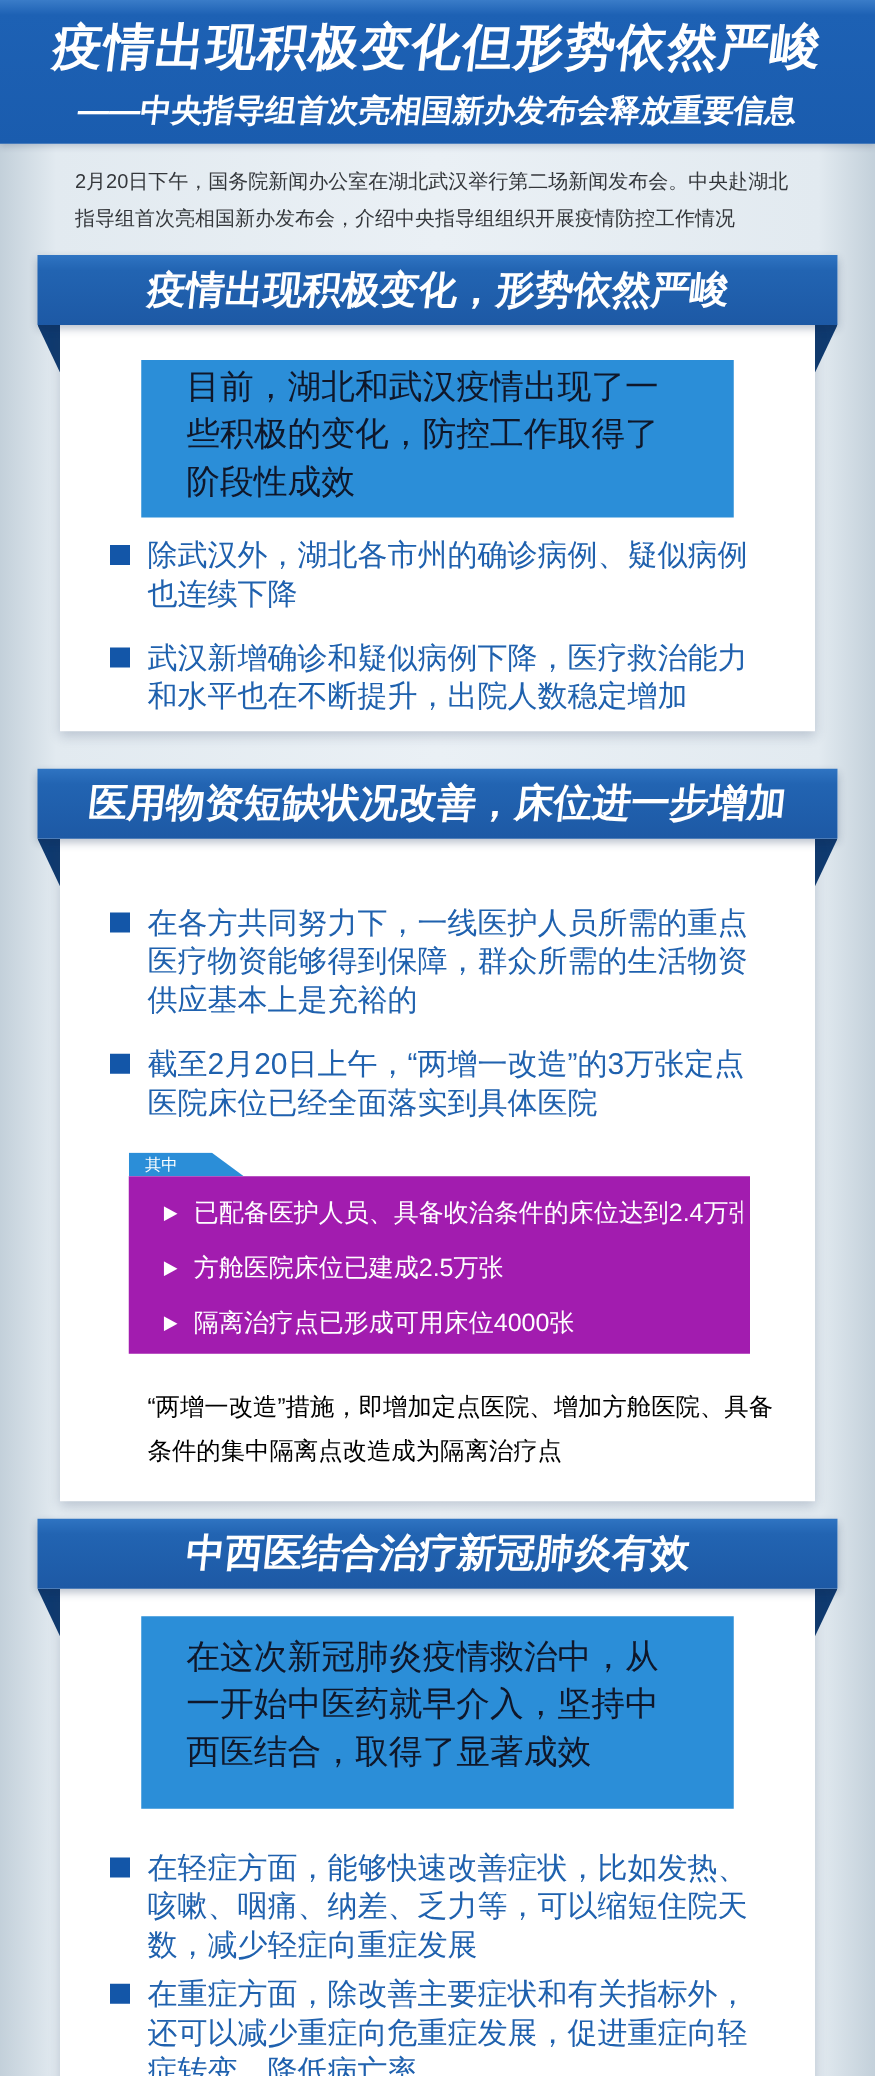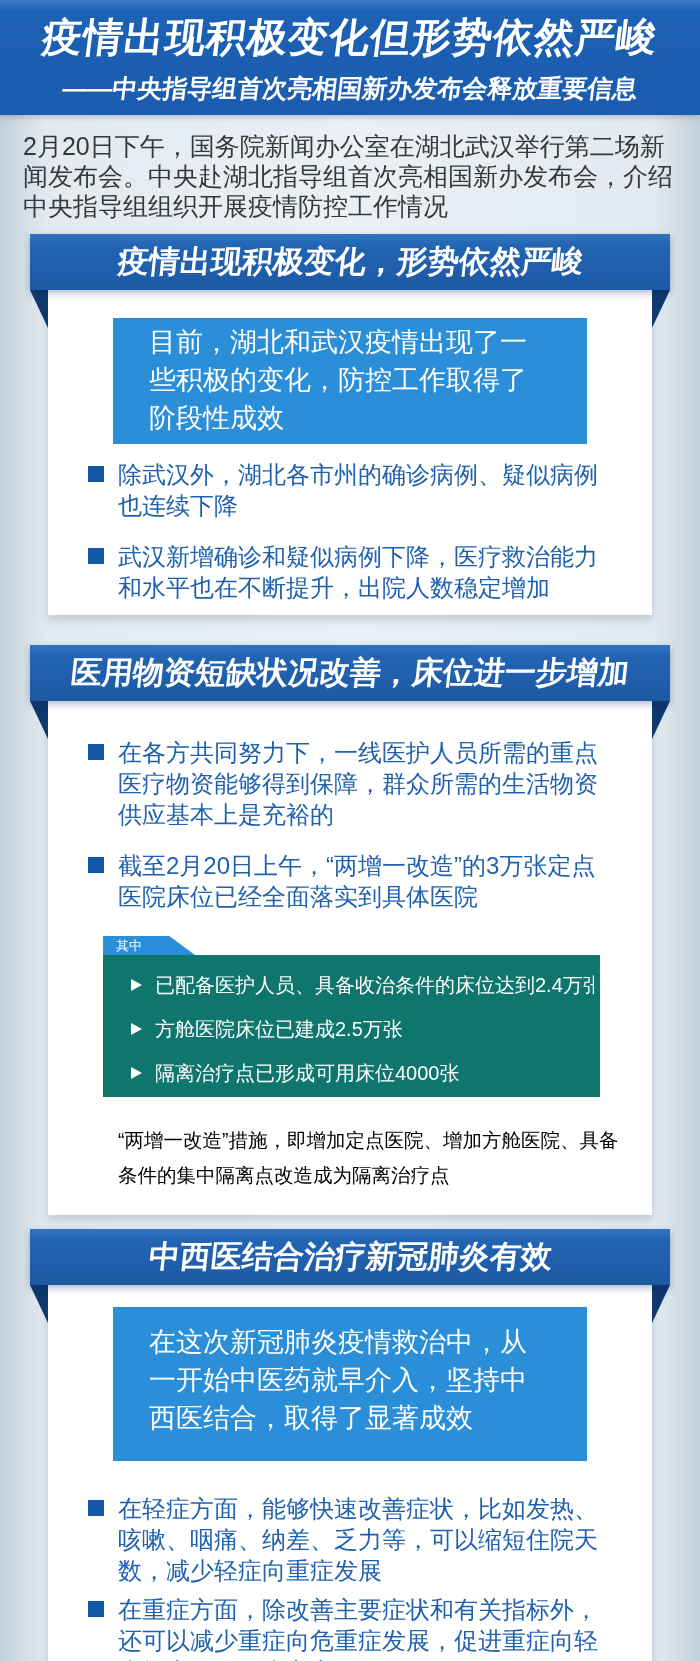--- a/index.html
+++ b/index.html
@@ -12,21 +12,21 @@
   .header{
     height:115px;
     background:linear-gradient(180deg,#3a7cc8 0,#1d61b4 12px,#1a5cae 100%);
     color:#fff;text-align:center;
     display:flex;flex-direction:column;justify-content:center;gap:7px;
     box-shadow:0 2px 6px rgba(25,45,85,.25);
   }
   .h-title{font-size:40px;font-weight:bold;transform:skewX(-7deg);letter-spacing:1px;}
   .h-sub{font-size:25px;font-weight:bold;transform:skewX(-7deg);}
   
-  .intro{margin:0;padding:16px 23px 11px;font-size:25px;line-height:30px;color:#34373b;}
+  .intro{margin:0;padding:16px 60px 11px;font-size:16px;line-height:30px;color:#34373b;}
   
   .sec{position:relative;}
   .sec1{margin-top:2px;}
   .sec2{margin-top:30px;}
   .sec3{margin-top:14px;}
   .banner{
     position:relative;z-index:2;margin:0 30px;height:56px;
     display:flex;align-items:center;justify-content:center;
     background:linear-gradient(180deg,#2f74c2 0,#2264b2 22%,#1d59a5 100%);
     color:#fff;font-size:31px;font-weight:bold;
@@ -37,41 +37,41 @@
   .fold-l{left:30px;clip-path:polygon(0 0,100% 0,100% 100%);}
   .fold-r{right:30px;clip-path:polygon(0 0,100% 0,0 100%);}
   .card{
     position:relative;z-index:1;margin:0 48px;background:#ffffff;
     box-shadow:0 4px 9px rgba(40,60,95,.22);
   }
   .sec1 .card{padding:28px 0 12px;}
   .sec2 .card{padding:36px 0 22px;}
   .sec3 .card{padding:22px 0 0;}
   
-  .hl{margin:0 65px;background:#2b8ed8;color:#ffffff;font-size:27px;line-height:38px;}
+  .hl{margin:0 65px;background:#2b8ed8;color:#0f172a;font-size:27px;line-height:38px;font-family:Liberation Mono, monospace;}
   .hl p{margin:0;}
   .hl1 p{padding:5px 36px 7px;}
   .hl3 p{padding:16px 36px 24px;}
   
   .blist{list-style:none;margin:15px 36px 0 40px;padding:0;}
-  .sec2 .blist{margin-top:0;}
+  .sec2 .blist{margin-top:16px;}
   .sec3 .blist{margin-top:32px;}
   .blist li{position:relative;padding-left:30px;margin-top:20px;font-size:24px;line-height:31px;color:#1f61ae;}
   .blist li:first-child{margin-top:0;}
   .sec3 .blist li{margin-top:8px;}
   .sec3 .blist li:first-child{margin-top:0;}
   .sq{position:absolute;left:0;top:7px;width:16px;height:16px;background:#1356a8;}
   
   .subwrap{margin:24px 52px 0 55px;}
   .tab{
     width:92px;height:19px;line-height:19px;padding-left:13px;box-sizing:border-box;
     background:#2b8ed8;color:#fff;font-size:13px;
     clip-path:polygon(0 0,72% 0,100% 100%,0 100%);
   }
-  .subbox{background:#0f766e;padding:8px 6px 2px 28px;}
+  .subbox{background:#a21caf;padding:8px 6px 2px 28px;}
   .alist{list-style:none;margin:0;padding:0;}
   .alist li{position:relative;padding-left:24px;font-size:20px;line-height:44px;color:#fff;white-space:nowrap;overflow:hidden;}
   .arr{position:absolute;left:0;top:16px;width:0;height:0;
        border-left:11px solid #fff;border-top:6px solid transparent;border-bottom:6px solid transparent;}
   .note{margin:26px 20px 0 70px;font-size:19.5px;line-height:35px;color:#000000;}
 </style>
 </head>
 <body>
 
 <div class="header">

